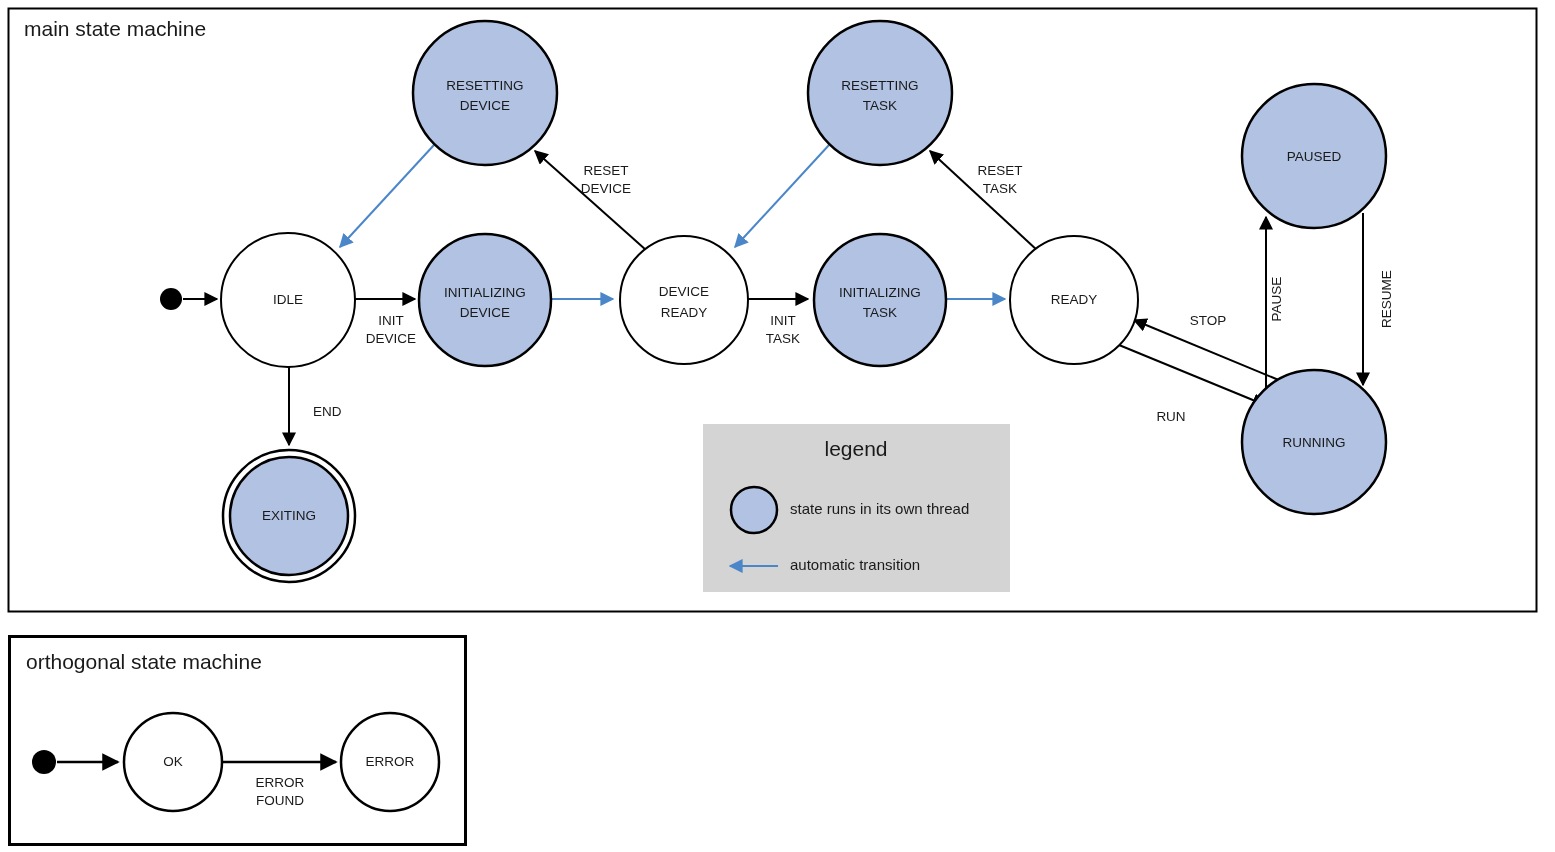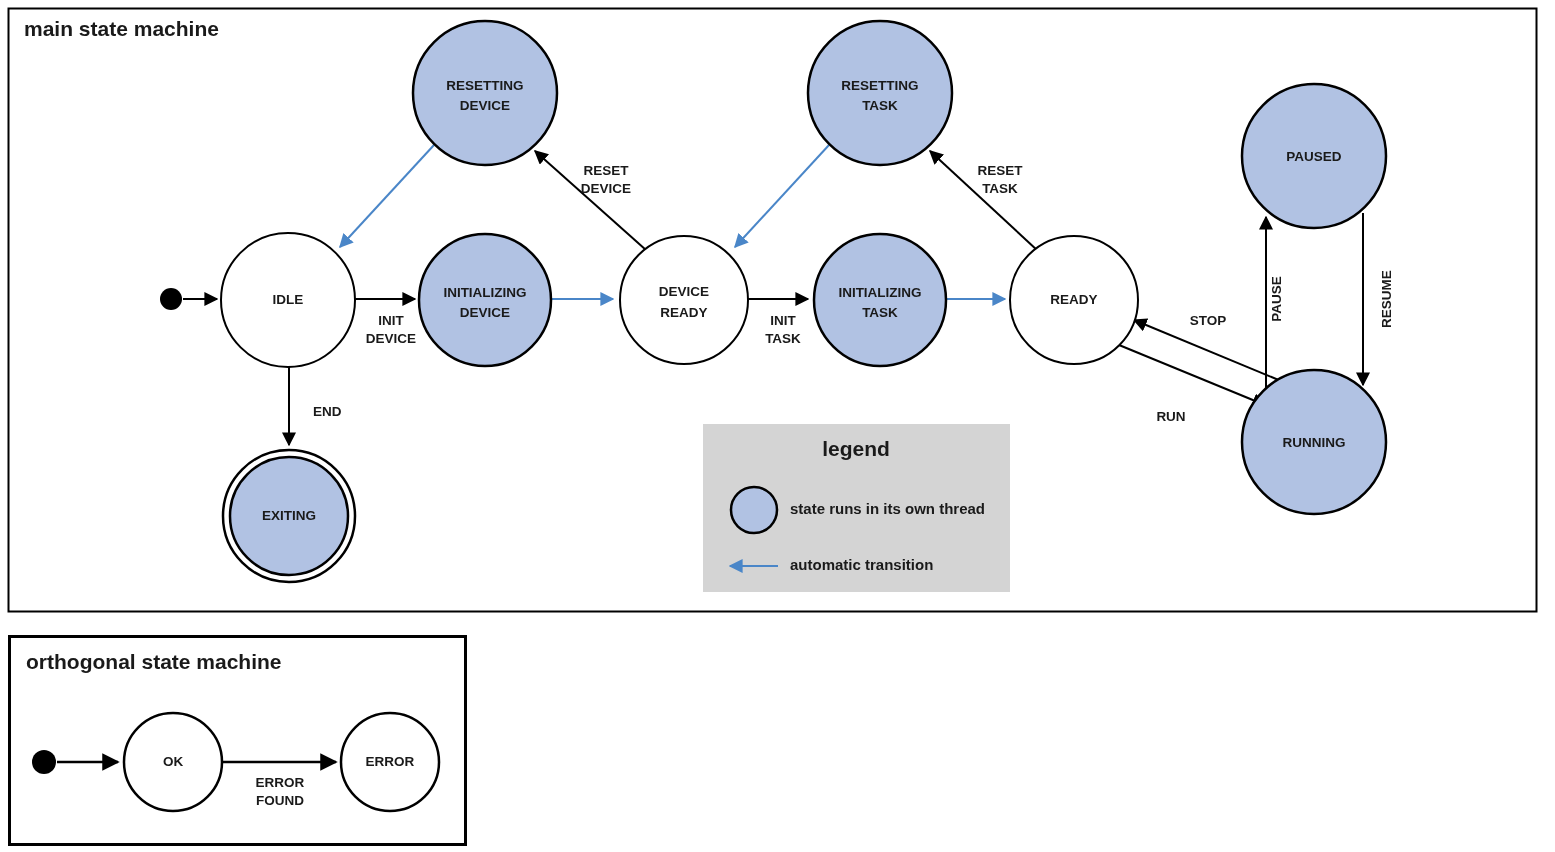--- a/index.html
+++ b/index.html
@@ -1,18 +1,18 @@
 <!DOCTYPE html>
 <html><head>
 <meta charset="utf-8">
 <style>
   html,body{margin:0;padding:0;background:#ffffff;}
   body{width:1555px;height:852px;overflow:hidden;
        font-family:"Liberation Sans","DejaVu Sans",sans-serif;}
-  #stage{position:relative;width:1438px;height:852px;font-weight:bold;}
+  #stage{position:relative;width:1438px;height:852px;}
   svg{display:block;position:absolute;top:0;left:0;}
   .state-label{font-family:"Liberation Sans","DejaVu Sans",sans-serif;
                font-size:13.5px;fill:#1a1a1a;text-anchor:middle;dominant-baseline:middle;}
   .edge-label{font-family:"Liberation Sans","DejaVu Sans",sans-serif;
               font-size:13.5px;fill:#1a1a1a;text-anchor:middle;dominant-baseline:middle;}
   .box-title{font-family:"Liberation Sans","DejaVu Sans",sans-serif;
              font-size:21px;fill:#1a1a1a;text-anchor:start;dominant-baseline:middle;}
   .legend-title{font-family:"Liberation Sans","DejaVu Sans",sans-serif;
                 font-size:21px;fill:#1a1a1a;text-anchor:middle;dominant-baseline:middle;}
   .legend-text{font-family:"Liberation Sans","DejaVu Sans",sans-serif;

